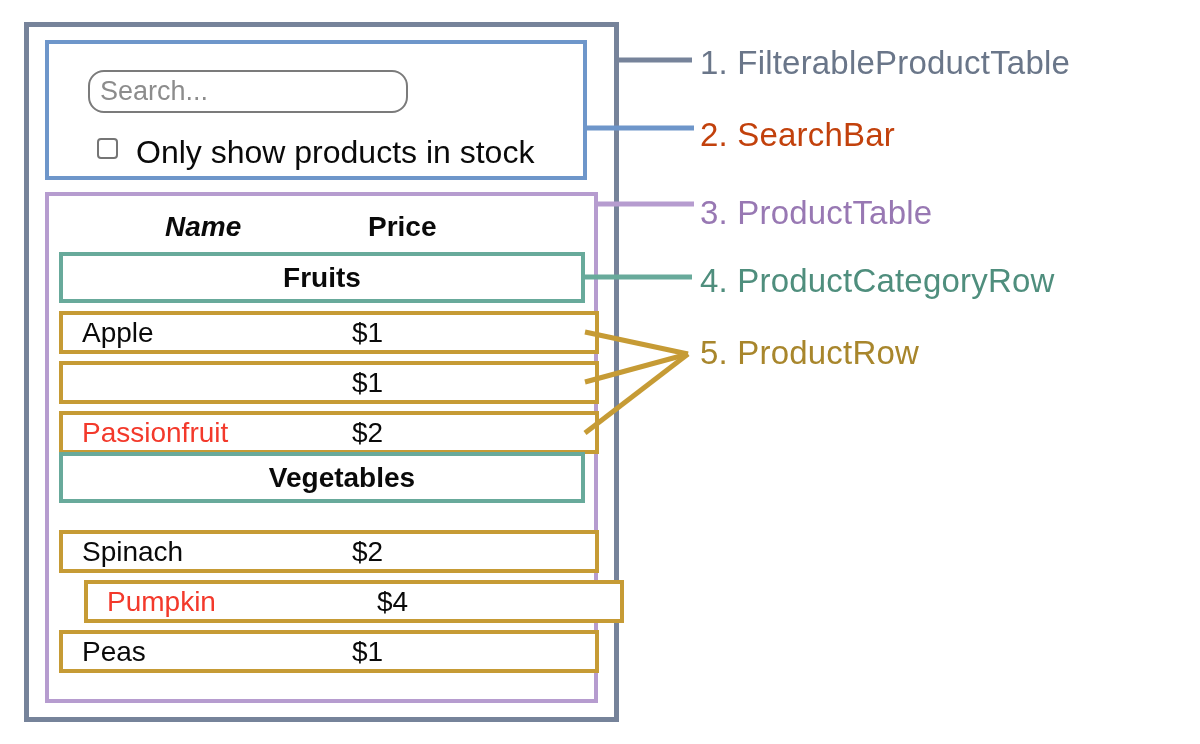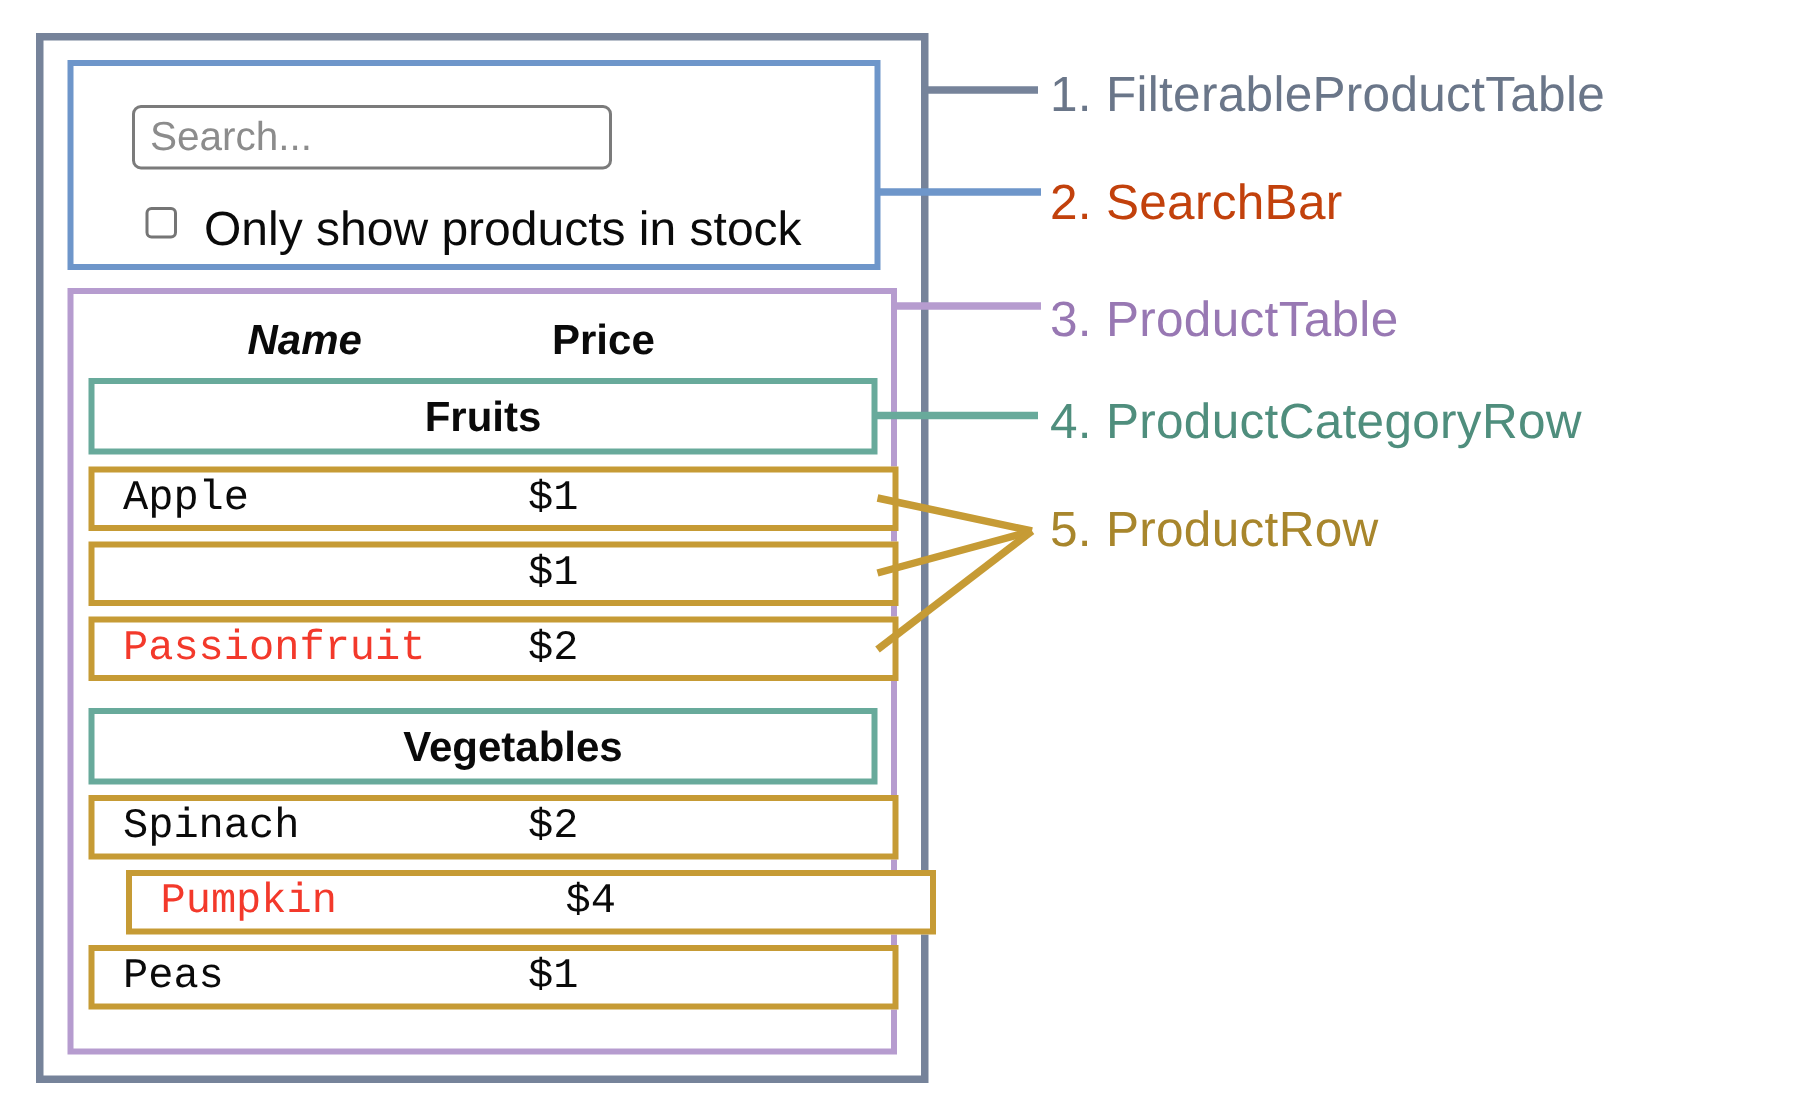--- a/index.html
+++ b/index.html
@@ -9,42 +9,42 @@
     background:#ffffff;
     font-family:"Liberation Sans", sans-serif;
     overflow:hidden;
   }
   .box{position:absolute;box-sizing:border-box;background:transparent;}
   #outer-box{left:24px;top:22px;width:595px;height:700px;border:5px solid #76839a;}
   #searchbar-box{left:45px;top:40px;width:542px;height:140px;border:4px solid #6e96ca;}
   #product-table-box{left:45px;top:192px;width:553px;height:511px;border:4px solid #b69ccf;}
   .search-input{
     position:absolute;left:88px;top:70px;width:320px;height:43px;
-    box-sizing:border-box;border:2px solid #7b7b7b;border-radius:6px;
+    box-sizing:border-box;border:2px solid #7b7b7b;border-radius:16px;
     font-family:"Liberation Sans", sans-serif;font-size:27px;color:#222;
     padding:0 10px;outline:none;background:#fff;
   }
   .search-input::placeholder{color:#8c8c8c;}
   .checkbox{
     position:absolute;left:97px;top:138px;width:21px;height:21px;
     box-sizing:border-box;border:2px solid #757575;border-radius:4px;background:#fff;
   }
   .checkbox-label{position:absolute;left:136px;top:134px;font-size:32px;color:#0a0a0a;white-space:nowrap;}
   .col-header{position:absolute;top:211px;font-weight:bold;font-size:28px;color:#0a0a0a;}
   #header-name{left:165px;font-style:italic;}
   #header-price{left:368px;}
   .category-row{
     position:absolute;left:59px;width:526px;height:51px;box-sizing:border-box;
     border:4px solid #68aa9b;display:flex;align-items:center;justify-content:center;
     font-weight:bold;font-size:28px;color:#0a0a0a;background:#fff;
   }
   .product-row{
     position:absolute;left:59px;width:540px;height:43px;box-sizing:border-box;
     border:4px solid #c69b35;display:flex;align-items:center;
-    font-size:28px;color:#0a0a0a;background:#fff;font-family:Liberation Mono, monospace;
+    font-size:28px;color:#0a0a0a;background:#fff;
   }
   .p-name{margin-left:19px;white-space:nowrap;}
   .p-price{position:absolute;left:289px;white-space:nowrap;}
   .legend-label{position:absolute;left:700px;font-size:33px;white-space:nowrap;letter-spacing:0.2px;}
   #connectors{position:absolute;left:0;top:0;pointer-events:none;}
 </style>
 </head>
 <body>
 
 <div class="box" id="outer-box"></div>
@@ -64,21 +64,21 @@
       <span class="p-name">Apple</span>
       <span class="p-price">$1</span>
     </div>
     <div class="product-row" style="top: 361px;">
       <span class="p-price">$1</span>
     </div>
     <div class="product-row" style="top: 411px;">
       <span class="p-name" style="color: rgb(243, 57, 43);">Passionfruit</span>
       <span class="p-price">$2</span>
     </div>
-    <div class="category-row" style="top: 472px; padding-left: 40px;">Vegetables</div>
+    <div class="category-row" style="top: 452px; padding-left: 40px;">Vegetables</div>
     <div class="product-row" style="top: 530px;">
       <span class="p-name">Spinach</span>
       <span class="p-price">$2</span>
     </div>
     <div class="product-row" style="top: 580px; margin-left: 25px;">
       <span class="p-name" style="color: rgb(243, 57, 43);">Pumpkin</span>
       <span class="p-price">$4</span>
     </div>
     <div class="product-row" style="top: 630px;">
       <span class="p-name">Peas</span>

